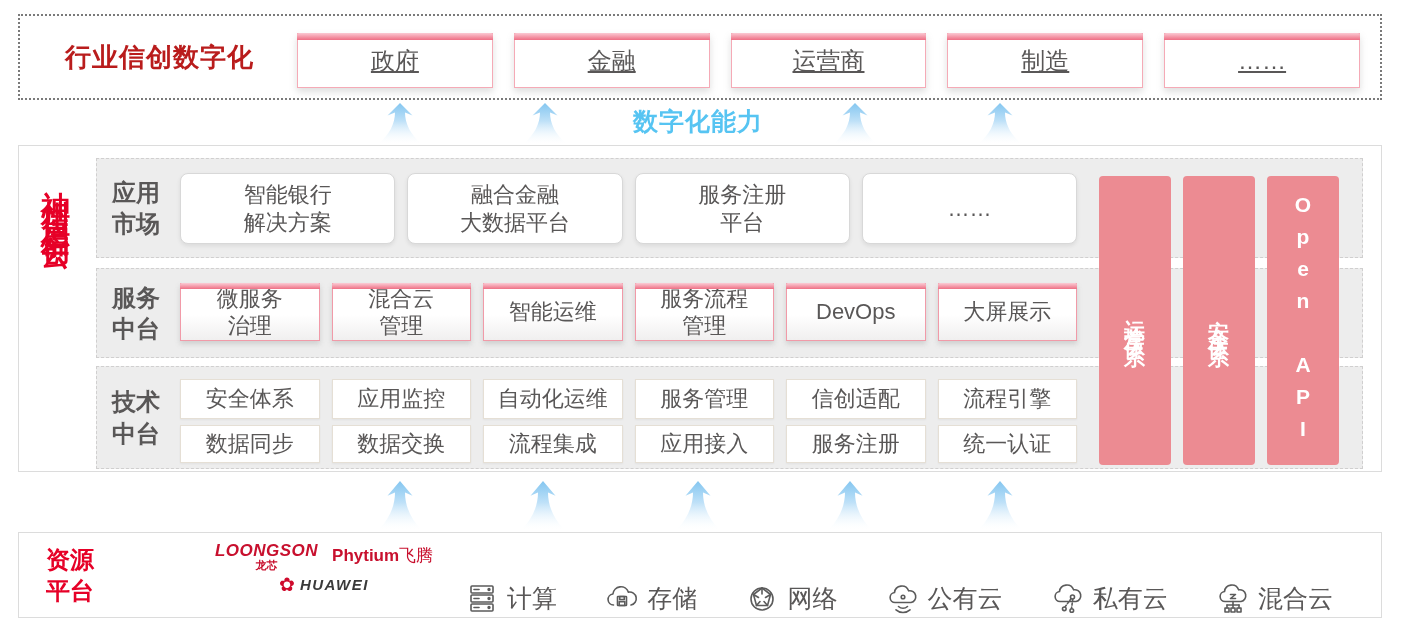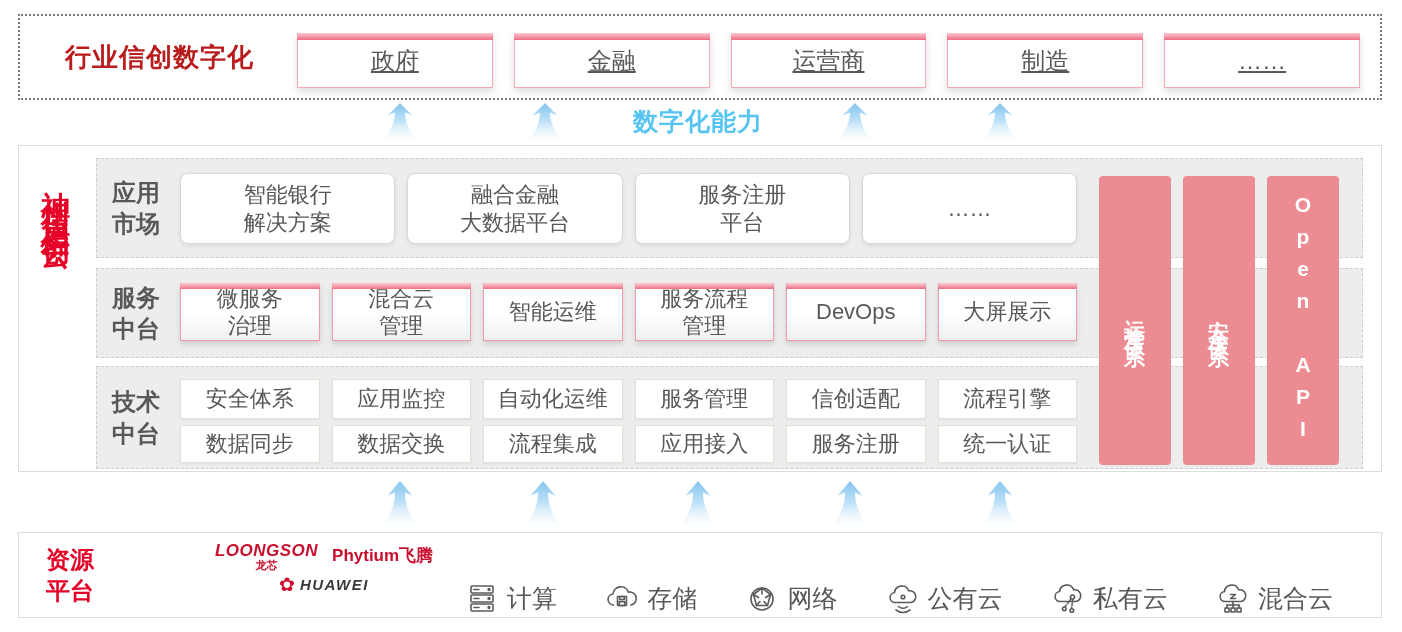--- a/index.html
+++ b/index.html
@@ -46,21 +46,21 @@
 
   
   .resources{position:absolute;left:18px;top:532px;width:1364px;height:86px;background:#fff;border:1px solid #dcdcdc;box-sizing:border-box;}
   .res-label{position:absolute;left:27px;top:0;height:100%;display:flex;align-items:center;font-size:24px;font-weight:bold;color:#e60027;line-height:1.3;}
   .vendors{position:absolute;left:190px;top:9px;width:230px;display:flex;flex-direction:column;align-items:center;gap:4px;}
   .vendor-line1{display:flex;align-items:flex-start;gap:14px;}
   .loongson{display:flex;flex-direction:column;align-items:center;line-height:1;}
   .loongson .big{font-size:17px;font-weight:800;font-style:italic;color:#c8102e;letter-spacing:.5px;}
   .loongson .sub{font-size:11px;font-weight:bold;color:#c8102e;margin-top:1px;}
   .phytium{font-size:17px;font-weight:bold;color:#c8102e;margin-top:2px;}
-  .phytium .cn{font-weight:700;margin-top:40px;}
+  .phytium .cn{font-weight:400;margin-top:40px;}
   .huawei{display:flex;align-items:center;gap:5px;}
   .huawei .flower{color:#cf0a2c;font-size:19px;line-height:1;}
   .huawei .word{font-size:15px;font-weight:bold;color:#3a3a3a;letter-spacing:1.5px;font-style:italic;}
   .services{position:absolute;left:445px;right:48px;top:0;height:100%;display:flex;align-items:center;justify-content:space-between;}
   .svc-item{display:flex;align-items:center;gap:7px;margin-top:47px;}
   .svc-item svg{width:36px;height:36px;display:block;}
   .svc-item .lbl{font-size:25px;color:#595757;}
   .ic{stroke:#5b5b5b;stroke-width:1.6;fill:none;stroke-linecap:round;stroke-linejoin:round;}
 </style>
 </head>

